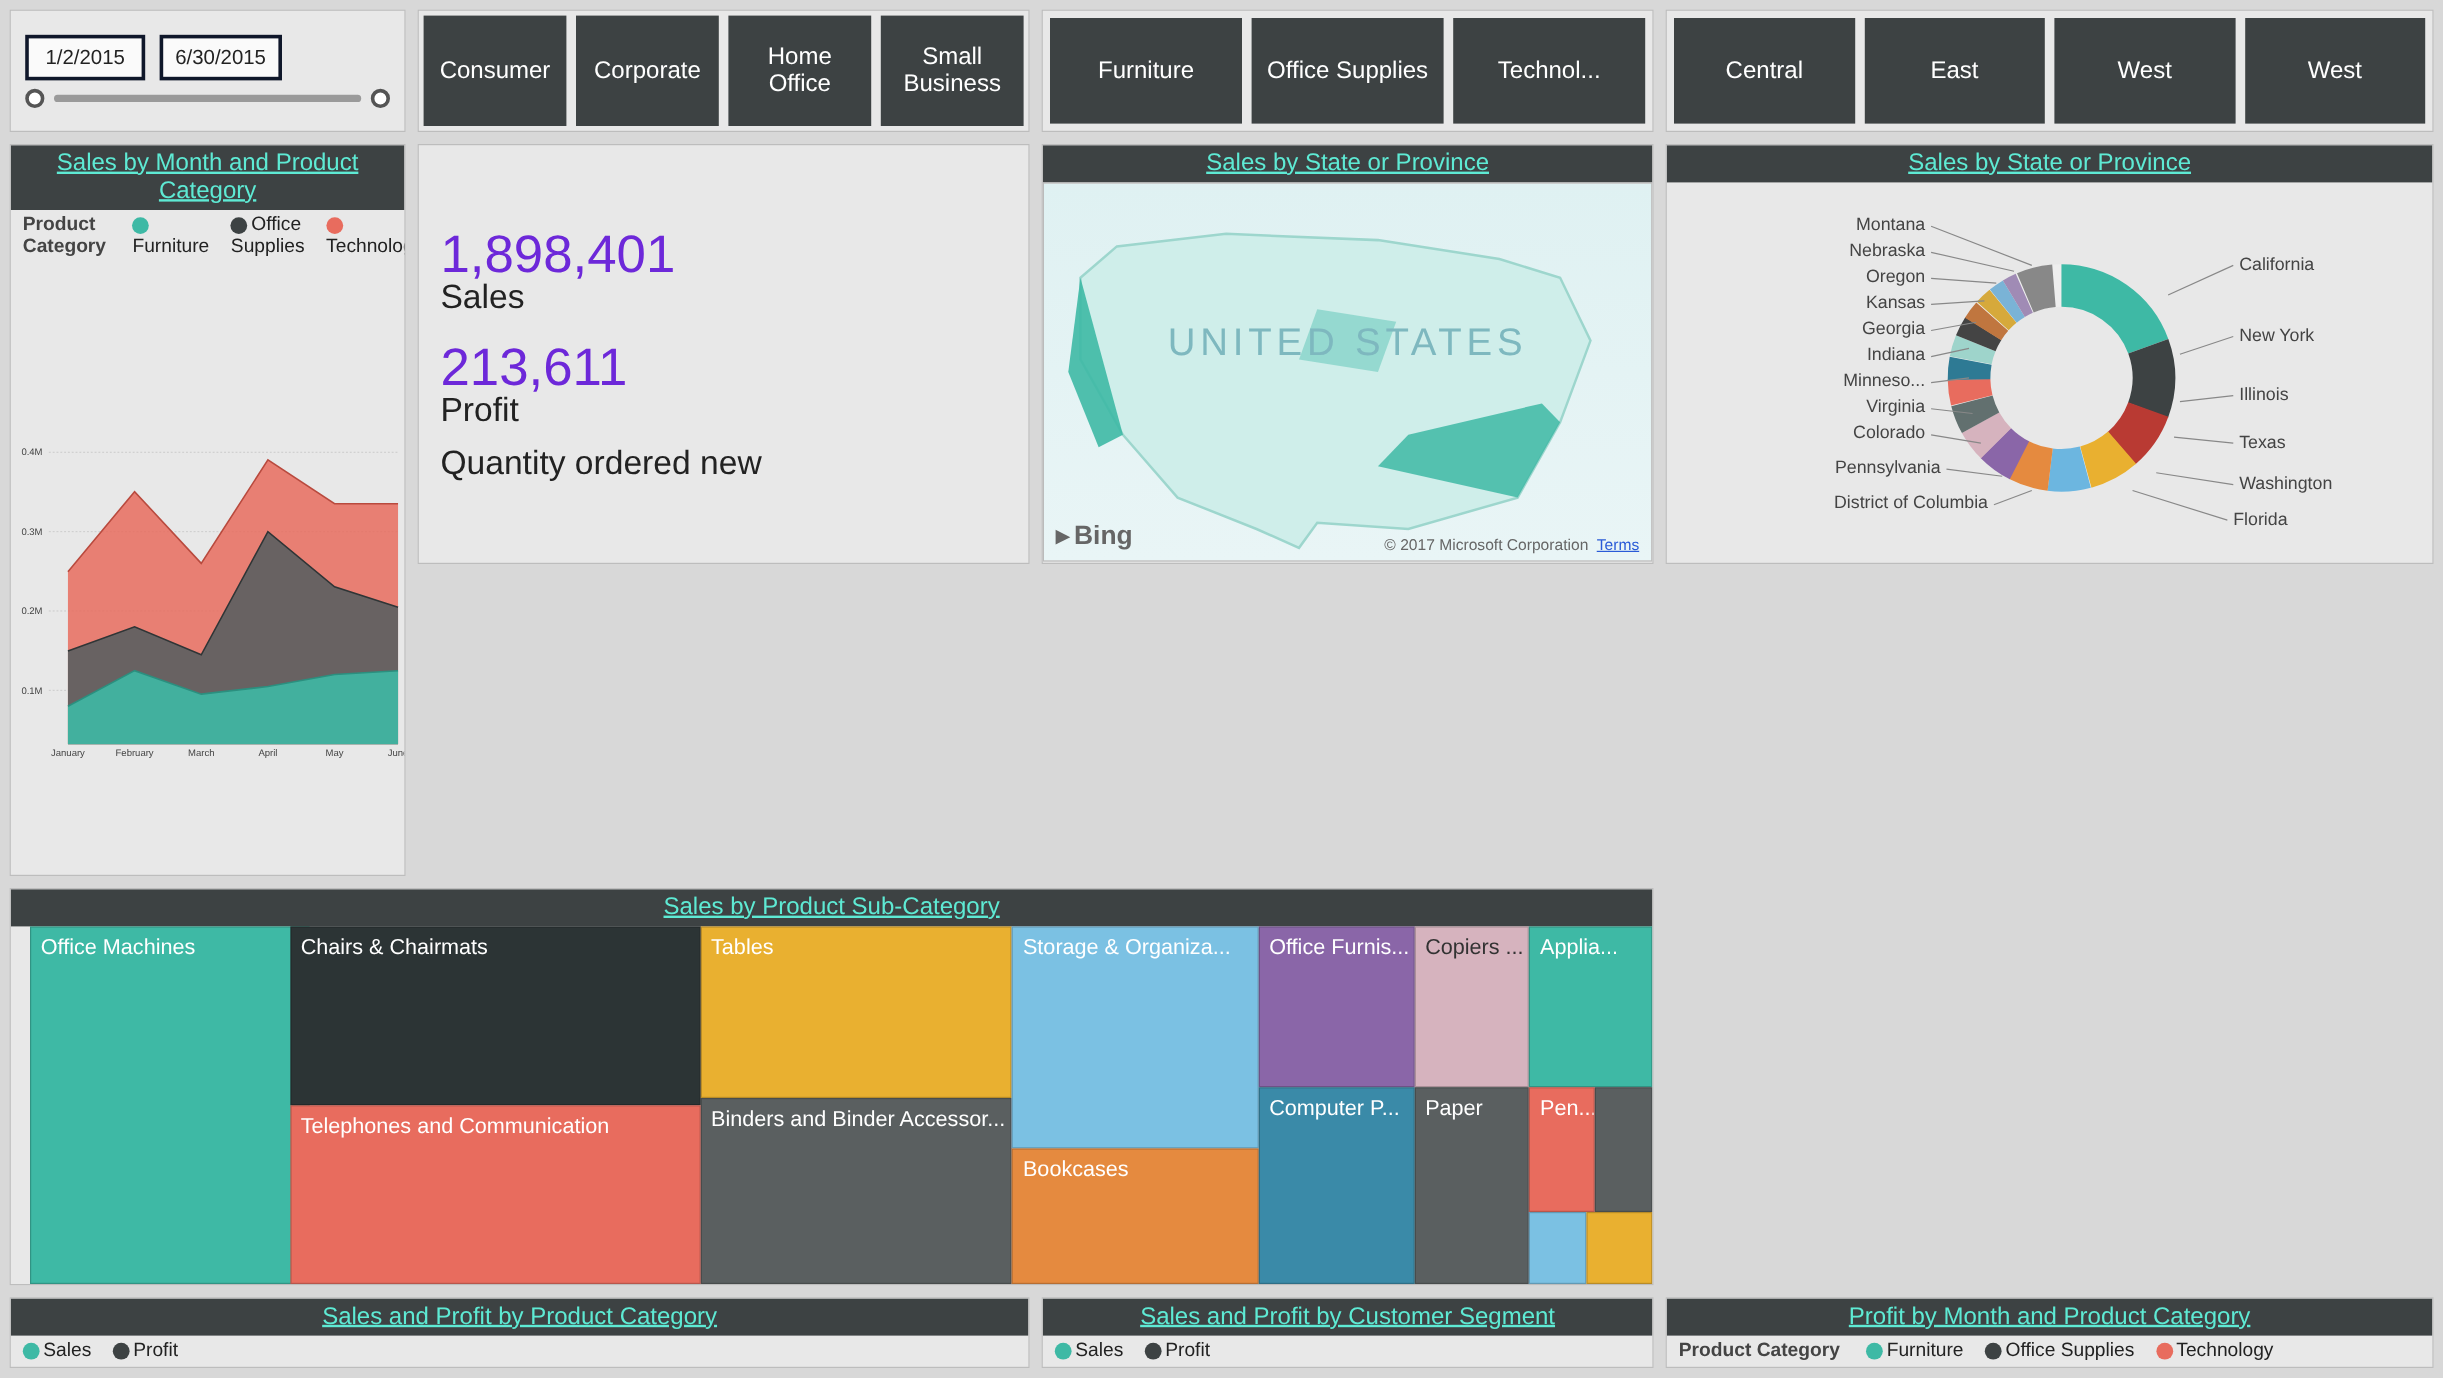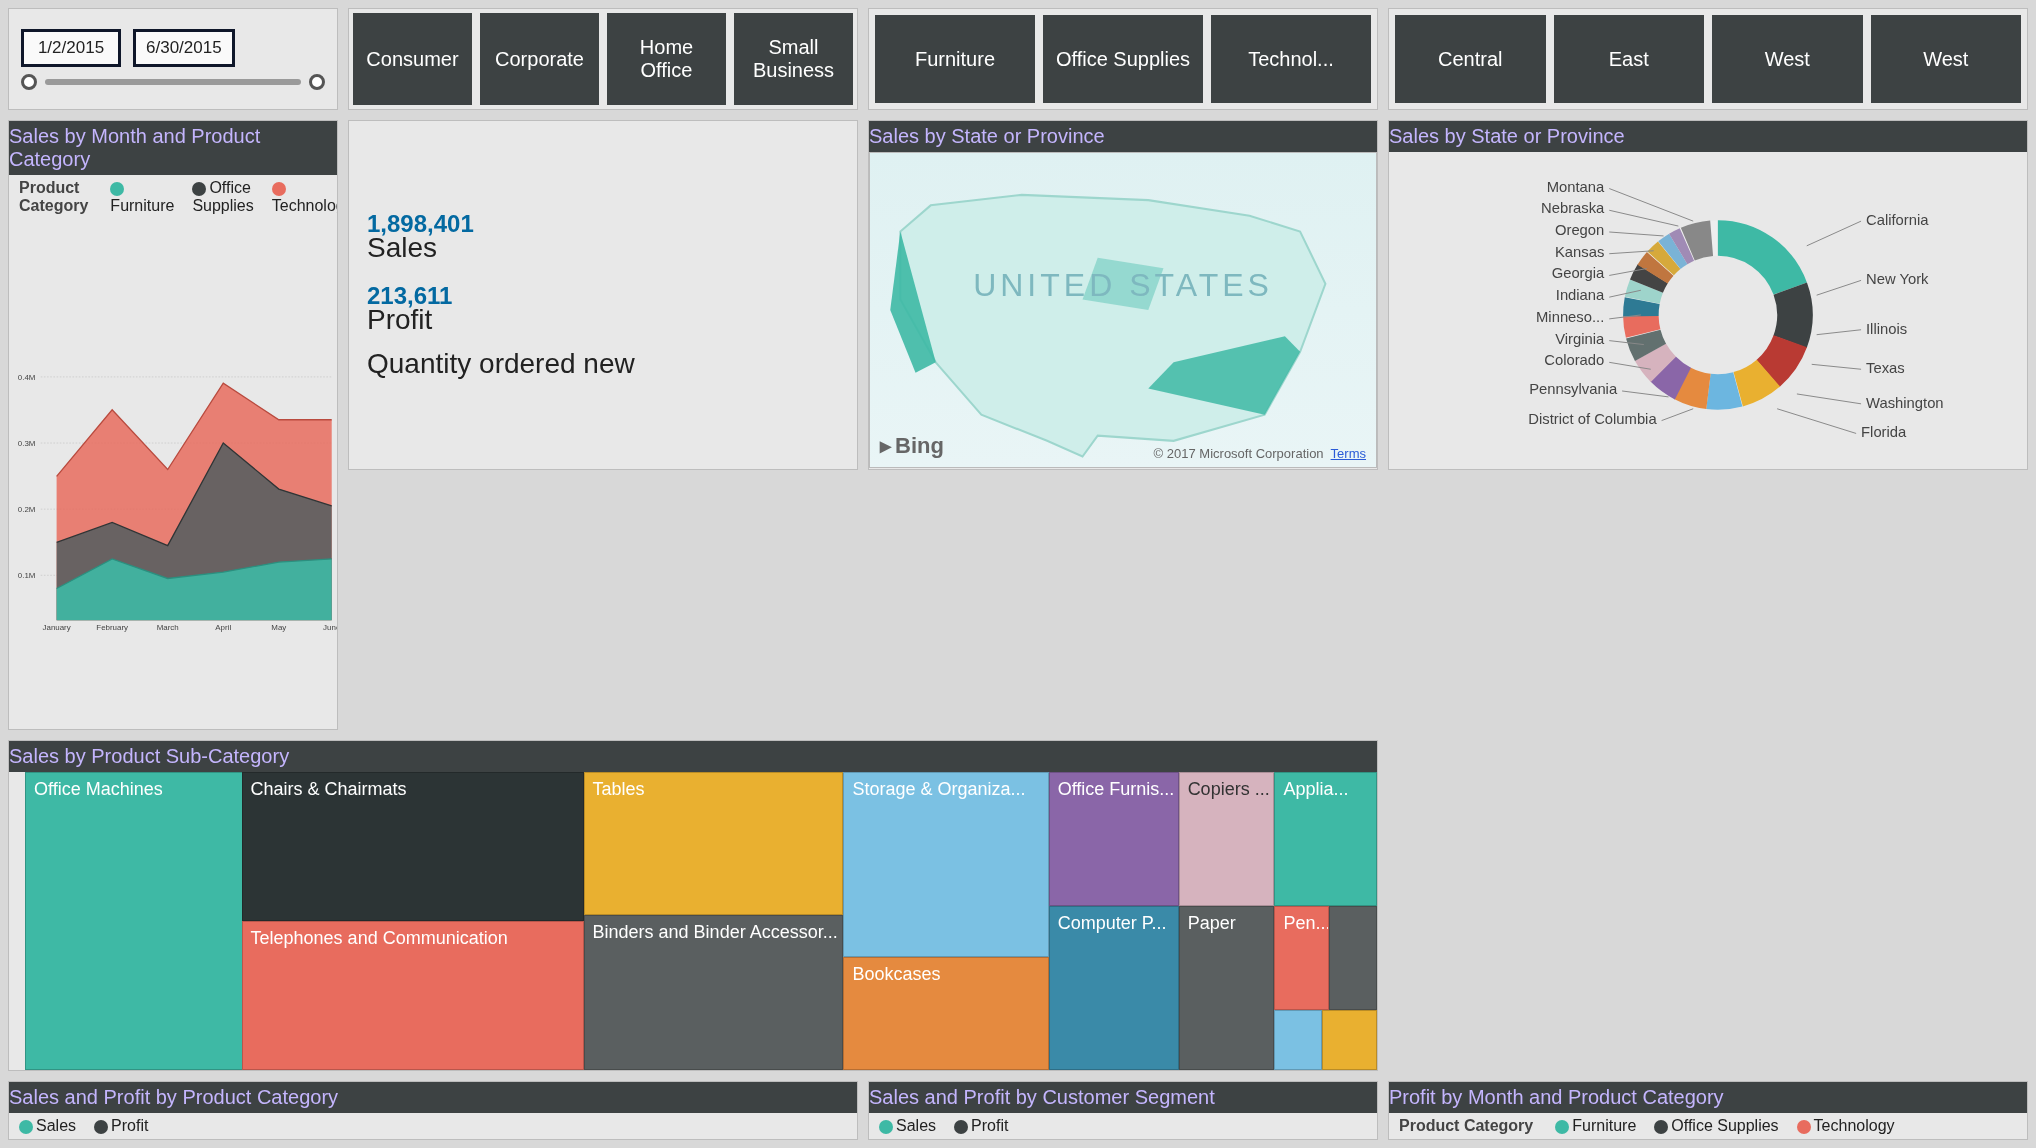--- a/index.html
+++ b/index.html
@@ -16,33 +16,33 @@
     --pink:#d6b3be;
     --grey:#5a5f60;
     --lteal:#bfe8e1;
     --txt:#222;
     --line:#888;
   }
   *{box-sizing:border-box;font-family:"Segoe UI",Arial,sans-serif;}
   body{margin:0;background:var(--bg);color:var(--txt);width:2036px;height:1148px;overflow:hidden;padding:8px;}
   .grid{display:grid;grid-template-columns:330px 1fr 1fr 640px;grid-template-rows:102px 350px 250px 1fr;gap:10px;height:100%;}
   .tile{background:var(--panel);border:1px solid #bdbdbd;position:relative;overflow:hidden;}
-  .title{background:var(--dark);color:#c4b5fd;font-size:20px;font-weight:400;padding:4px 0;}
+  .title{background:var(--dark);color:#5eead4;text-align:center;font-size:20px;font-weight:400;padding:4px 0;text-decoration:underline;}
   
   .slicer{display:flex;flex-direction:column;justify-content:center;gap:8px;padding:8px 12px;}
   .daterow{display:flex;gap:12px;}
   .datebox{border:3px solid #0f172a;background:#fafafa;padding:6px 10px;font-size:17px;min-width:100px;text-align:center;}
   .slider{height:14px;display:flex;align-items:center;}
   .slider .track{flex:1;height:6px;background:#9a9a9a;border-radius:3px;margin:0 8px;}
   .slider .knob{width:16px;height:16px;border-radius:50%;background:#fff;border:3px solid #555;}
   .btnrow{display:flex;gap:8px;padding:0 6px;height:100%;}
   .slicerbtn{flex:1;background:var(--dark);color:#fff;display:flex;align-items:center;justify-content:center;font-size:20px;text-align:center;padding:6px;cursor:pointer;line-height:1.15;}
   
   .kpi{display:flex;flex-direction:column;justify-content:center;padding:10px 18px;gap:18px;}
-  .kpi .v{font-size:24px;font-weight:700;color:#0369a1;}
+  .kpi .v{font-size:44px;font-weight:400;color:#6d28d9;}
   .kpi .l{font-size:28px;color:#222;margin-top:-6px;}
   
   .map-body{height:calc(100% - 32px);background:linear-gradient(#dff1f2,#e9f5f6);position:relative;border:1px solid #bbb;margin:0;}
   .map-body svg{position:absolute;inset:0;width:100%;height:100%;}
   .map-label{position:absolute;left:50%;top:42%;transform:translate(-50%,-50%);font-size:32px;letter-spacing:4px;color:#7eb8bf;font-weight:400;white-space:nowrap;}
   .bing{position:absolute;left:10px;bottom:8px;font-size:22px;color:#666;font-weight:600;display:flex;align-items:center;gap:4px;}
   .copyright{position:absolute;right:10px;bottom:6px;font-size:13px;color:#666;}
   .copyright a{color:#2a5bd7;}
   
   .legend{display:flex;gap:18px;align-items:center;font-size:16px;padding:4px 10px;}

